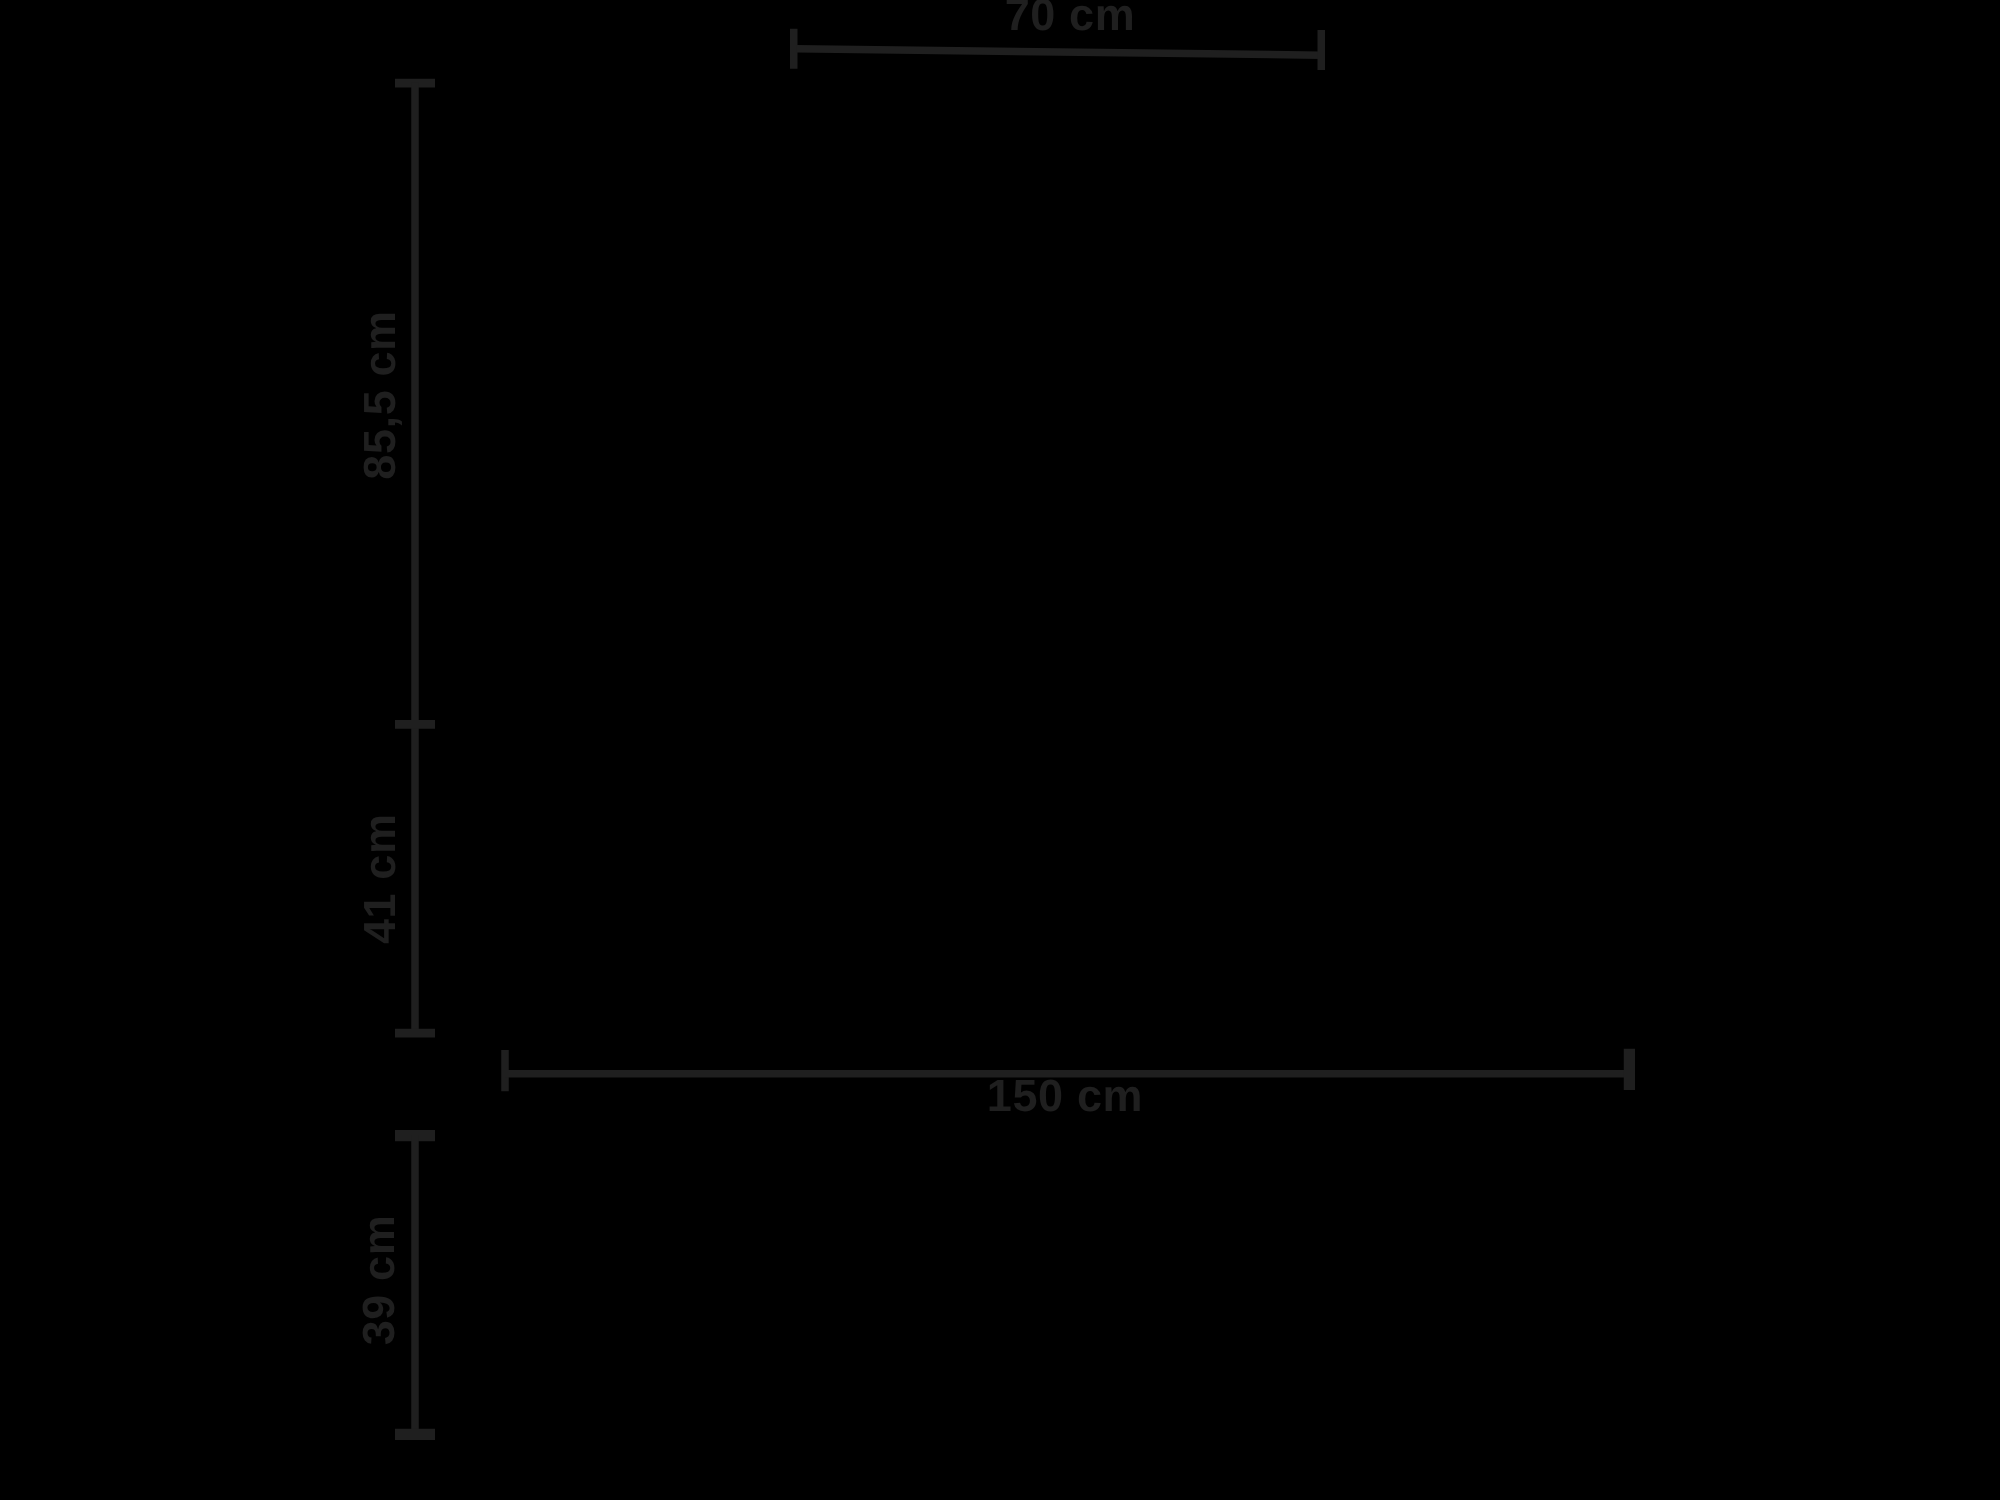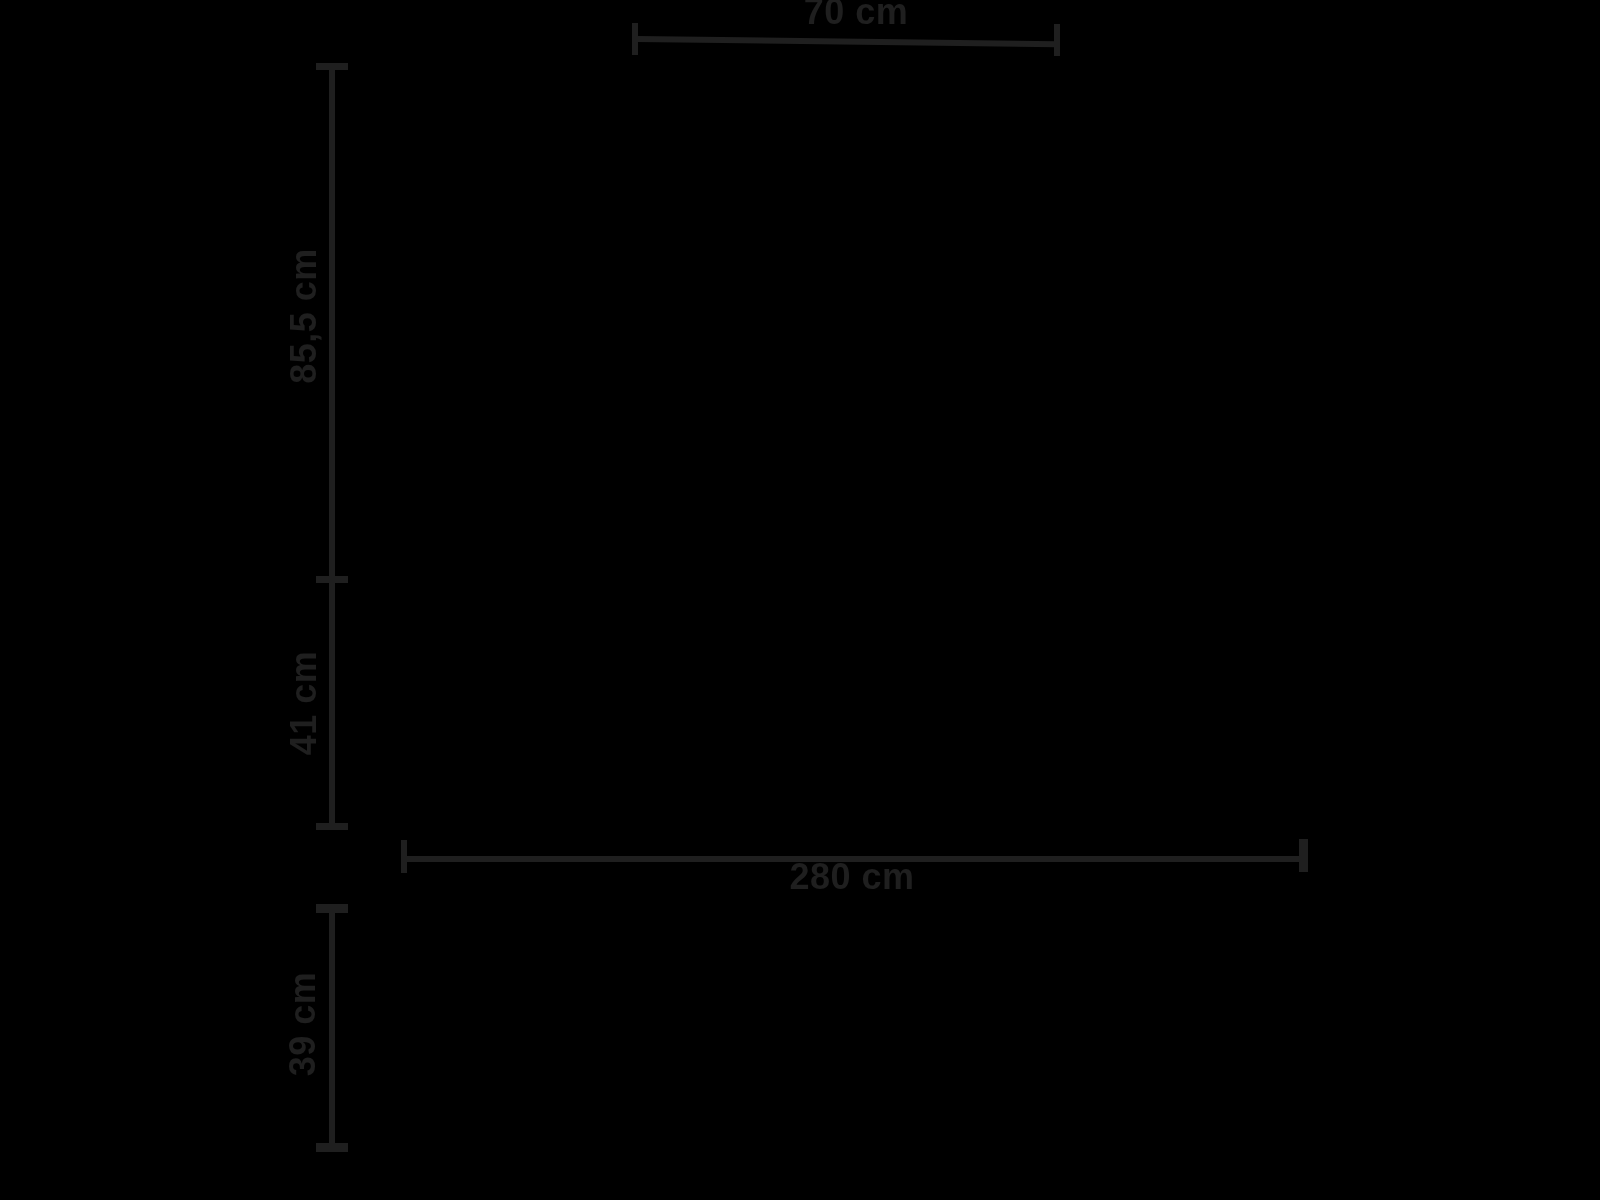--- a/index.html
+++ b/index.html
@@ -62,21 +62,21 @@
 
     <div class="dim-label rot90" style="left:304px; top:316px;">85,5 cm</div>
 
     <div class="dim-label rot90" style="left:304px; top:703px;">41 cm</div>
   </div>
 
   <div>
     <div class="capv" style="left:401px; top:840px; height:33px;"></div>
     <div class="hline" style="left:404px; top:856px; width:902px;"></div>
     <div class="capv" style="left:1299px; top:839px; width:9px; height:33px;"></div>
-    <div class="dim-label center-h" style="left:852px; top:859px;">280 cm</div>
+    <div class="dim-label center-h" style="left:852px; top:859px;">150 cm</div>
   </div>
 
   <div>
     <div class="caph" style="left:316px; top:904px; height:9px;"></div>
     <div class="vline" style="left:329px; top:908px; height:240px;"></div>
     <div class="caph" style="left:316px; top:1143px; height:9px;"></div>
 
     <div class="dim-label rot90" style="left:303px; top:1024px;">39 cm</div>
   </div>
 

